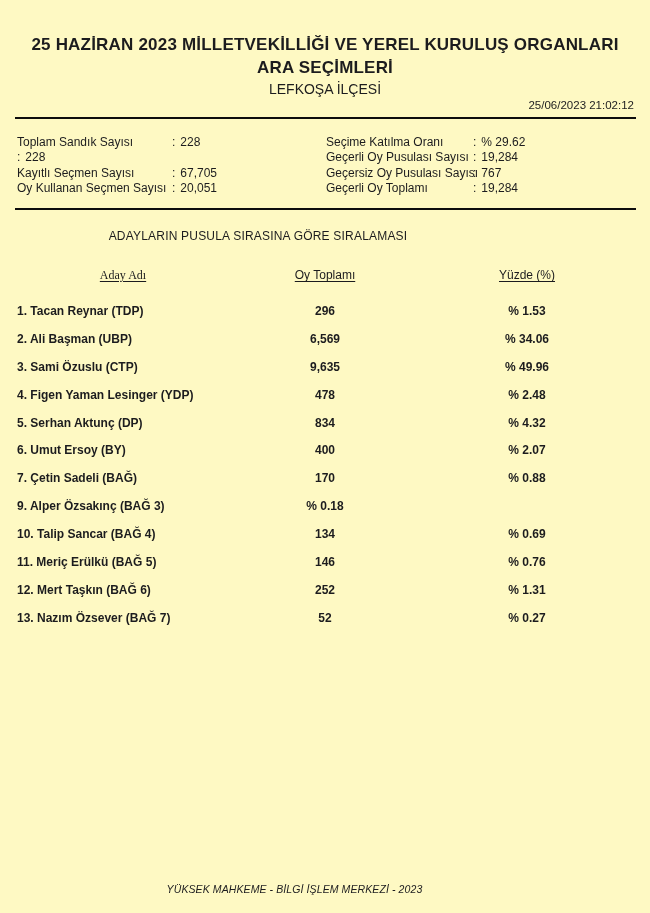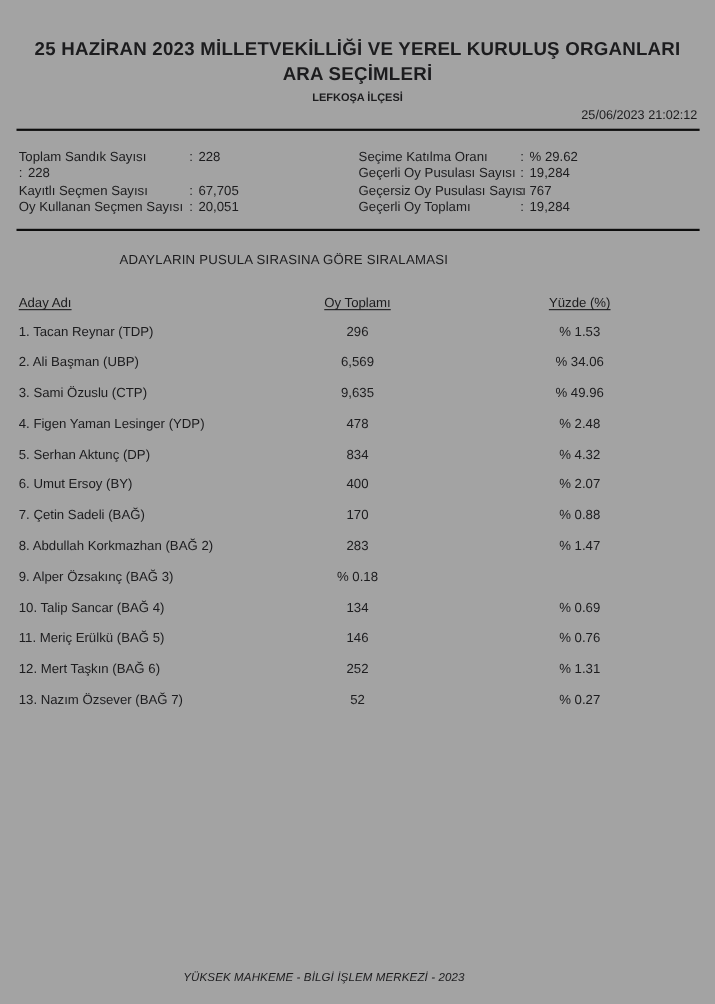--- a/index.html
+++ b/index.html
@@ -4,26 +4,26 @@
 <style>
   * { box-sizing: border-box; margin: 0; padding: 0; }
   html, body { background: #ffffff; }
   body {
     width: 650px; height: 913px;
     font-family: "Liberation Sans", sans-serif;
     color: #1c1c1e;
     position: relative;
     overflow: hidden;
   }
-  .page { position: absolute; inset: 0; background: #a3a3a3; }
+  .page { position: absolute; inset: 0; background: #fef9c3; }
 
   
   .title-block { position: absolute; top: 33px; left: 0; width: 650px; text-align: center; }
   .title-line { font-size: 17px; font-weight: bold; line-height: 23px; letter-spacing: 0.2px; }
-  .district { font-size: 10px; font-weight: bold; line-height: 15px; margin-top: 3px; }
+  .district { font-size: 14px; font-weight: normal; line-height: 15px; margin-top: 3px; }
   .timestamp { position: absolute; top: 99px; right: 16px; font-size: 11.5px; }
 
   .rule { position: absolute; left: 15px; right: 14px; height: 2px; background: #0d0d0d; }
   .rule-1 { top: 117px; }
   .rule-2 { top: 208px; }
 
   
   .stats { position: absolute; top: 135px; left: 17px; width: 618px; display: flex; }
   .stats-col { font-size: 12px; line-height: 15.4px; }
   .stats-col.left { width: 309px; flex: none; }
@@ -34,24 +34,24 @@
   .right .stat-label { width: 147px; }
   .stat-colon { margin-right: 5px; }
 
   
   .section-title { position: absolute; top: 229px; left: 0; width: 516px; text-align: center; font-size: 12px; letter-spacing: 0.2px; }
 
   
   .grid-cols { display: grid; grid-template-columns: 212px 192px 212px; }
   .tbl-head { position: absolute; top: 268px; left: 17px; width: 616px; font-size: 12px; }
   .col-head { text-decoration: underline; text-underline-offset: 2px; }
-  .col-head.c-name { text-align: left; }
+  .col-head.c-name { text-align: center; font-family: Liberation Serif, serif; }
   .col-head.c-votes, .col-head.c-pct { text-align: center; }
 
-  .tbl-rows { position: absolute; top: 287px; left: 17px; width: 616px; }
+  .tbl-rows { position: absolute; top: 297px; left: 17px; width: 616px; font-weight: bold; }
   .tbl-row { height: 27.9px; font-size: 12px; align-items: center; }
   .cell-name { text-align: left; white-space: nowrap; }
   .cell-votes, .cell-pct { text-align: center; }
 
   
   .footer { position: absolute; top: 883px; left: 0; width: 589px; text-align: center; font-size: 10.5px; font-style: italic; letter-spacing: 0.1px; }
 </style>
 </head>
 <body>
 
@@ -152,25 +152,20 @@
       <span class="cell-name">6. Umut Ersoy (BY)</span>
       <span class="cell-votes">400</span>
       <span class="cell-pct">% 2.07</span>
     </div>
     <div class="tbl-row grid-cols">
       <span class="cell-name">7. Çetin Sadeli (BAĞ)</span>
       <span class="cell-votes">170</span>
       <span class="cell-pct">% 0.88</span>
     </div>
     <div class="tbl-row grid-cols">
-      <span class="cell-name">8. Abdullah Korkmazhan (BAĞ 2)</span>
-      <span class="cell-votes">283</span>
-      <span class="cell-pct">% 1.47</span>
-    </div>
-    <div class="tbl-row grid-cols">
       <span class="cell-name">9. Alper Özsakınç (BAĞ 3)</span>
       <span class="cell-pct">% 0.18</span>
     </div>
     <div class="tbl-row grid-cols">
       <span class="cell-name">10. Talip Sancar (BAĞ 4)</span>
       <span class="cell-votes">134</span>
       <span class="cell-pct">% 0.69</span>
     </div>
     <div class="tbl-row grid-cols">
       <span class="cell-name">11. Meriç Erülkü (BAĞ 5)</span>

